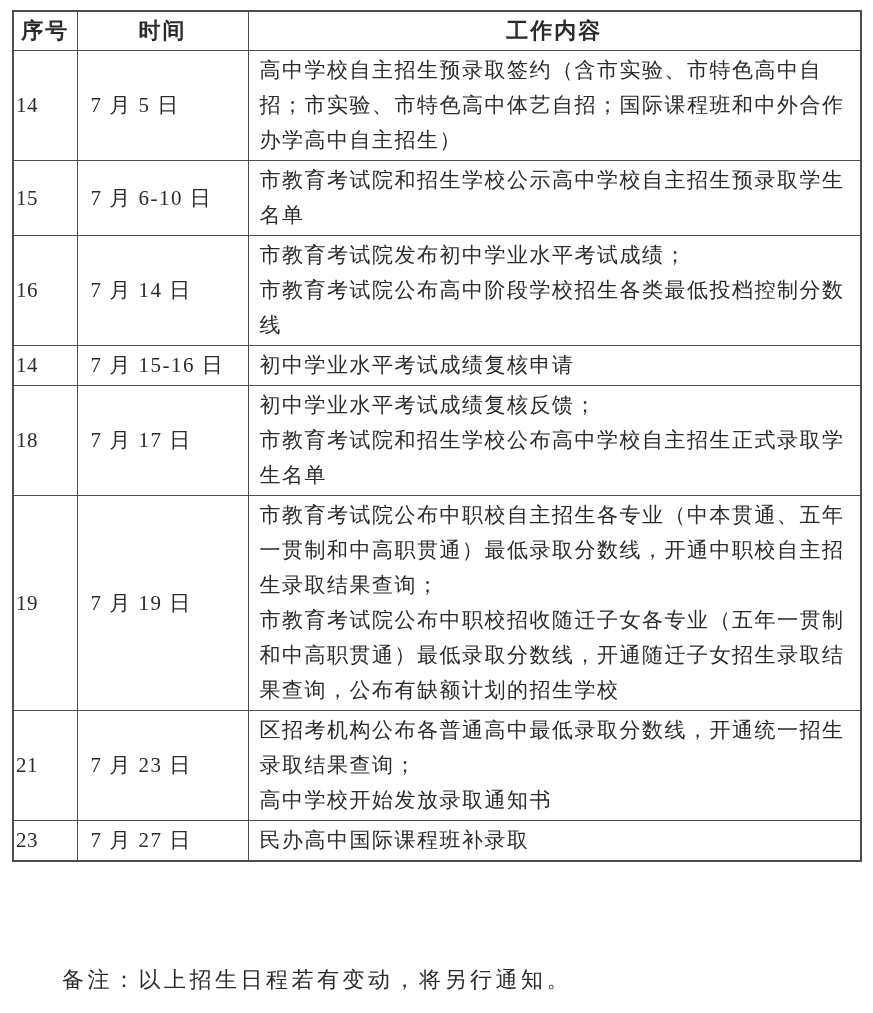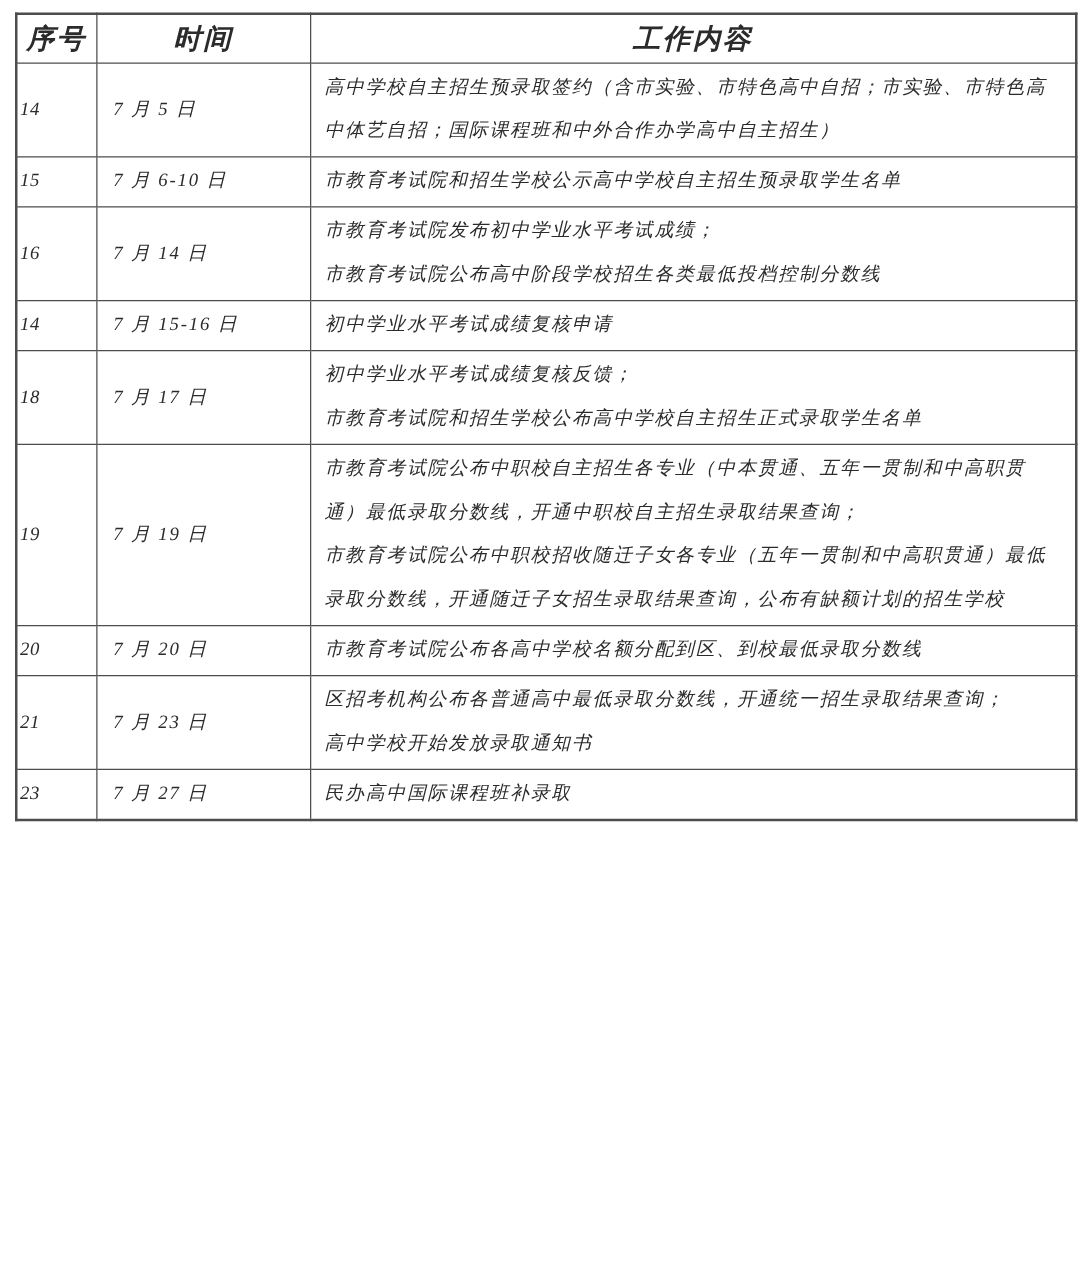--- a/index.html
+++ b/index.html
@@ -11,21 +11,20 @@
     height: 1013px;
     background: #ffffff;
     font-family: "Liberation Serif", "DejaVu Serif", serif;
     color: #2b2b2b;
     overflow: hidden;
   }
   .doc-page {
     position: relative;
     width: 873px;
     height: 776px;
-    font-style: italic;
   }
   table.schedule {
     position: absolute;
     left: 12px;
     top: 10px;
     width: 848px;
     border-collapse: collapse;
     table-layout: fixed;
     border: 2px solid #4d4d4d;
   }
@@ -37,21 +36,21 @@
   }
   table.schedule thead th {
     font-size: 22px;
     font-weight: bold;
     text-align: center;
     letter-spacing: 2px;
     padding: 4px 2px;
     height: 28px;
   }
   table.schedule td {
-    font-size: 15px;
+    font-size: 21px;
     line-height: 35px;
   }
   td.cell-serial {
     text-align: left;
     letter-spacing: 0.5px;
     padding: 2px 2px;
   }
   td.cell-time {
     text-align: left;
     padding: 2px 6px 2px 13px;
@@ -134,38 +133,32 @@
         </tr>
         <tr>
           <td class="cell-serial">19</td>
           <td class="cell-time">7 月 19 日</td>
           <td class="cell-content">
             <div class="para">市教育考试院公布中职校自主招生各专业（中本贯通、五年一贯制和中高职贯通）最低录取分数线，开通中职校自主招生录取结果查询；</div>
             <div class="para">市教育考试院公布中职校招收随迁子女各专业（五年一贯制和中高职贯通）最低录取分数线，开通随迁子女招生录取结果查询，公布有缺额计划的招生学校</div>
           </td>
         </tr>
         <tr>
-          <td class="cell-serial">20</td>
-          <td class="cell-time">7 月 20 日</td>
-          <td class="cell-content">
-            <div class="para">市教育考试院公布各高中学校名额分配到区、到校最低录取分数线</div>
-          </td>
-        </tr>
-        <tr>
           <td class="cell-serial">21</td>
           <td class="cell-time">7 月 23 日</td>
           <td class="cell-content">
             <div class="para">区招考机构公布各普通高中最低录取分数线，开通统一招生录取结果查询；</div>
             <div class="para">高中学校开始发放录取通知书</div>
           </td>
         </tr>
         <tr>
           <td class="cell-serial">23</td>
           <td class="cell-time">7 月 27 日</td>
           <td class="cell-content">
             <div class="para">民办高中国际课程班补录取</div>
           </td>
         </tr>
       </tbody>
   </table>
 
+  <div class="footnote">备注：以上招生日程若有变动，将另行通知。</div>
 
 </div>
 
 </body></html>

